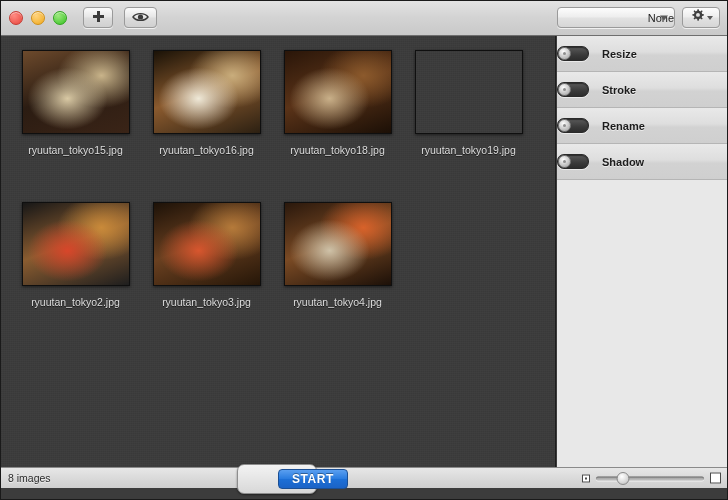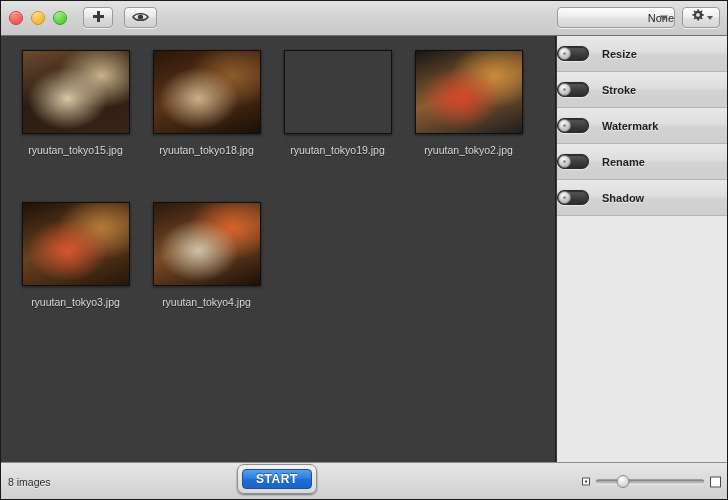--- a/index.html
+++ b/index.html
@@ -193,22 +193,22 @@
     color: #1c1c1c;
     text-shadow: 0 1px 0 rgba(255,255,255,.6);
   }
   #sidebar-empty {
     background: #e8e8e8;
     height: 235px;
   }
 
   
   #bottombar {
-    position: absolute; bottom: 0; left: 0;
-    width: 728px; height: 38px;
+    position: absolute; bottom: 12px; left: 0;
+    width: 728px; height: 21px;
     box-sizing: border-box;
     background: linear-gradient(to bottom, #e7e7e7 0%, #dadada 50%, #cfcfcf 100%);
     border-top: 1px solid #8a8a8a;
     display: flex; align-items: center;
   }
   #status-text {
     font-size: 10.5px; color: #2b2b2b;
     margin-left: 8px;
     text-shadow: 0 1px 0 rgba(255,255,255,.6);
   }
@@ -228,20 +228,21 @@
     box-sizing: border-box;
     border: 1px solid #1b4f94;
     border-radius: 4px;
     background: linear-gradient(to bottom, #5a9ff0 0%, #2a7ce0 48%, #1d6fd6 52%, #1b63c6 100%);
     color: #ffffff;
     font-size: 12px; font-weight: bold;
     letter-spacing: .6px;
     display: flex; align-items: center; justify-content: center;
     text-shadow: 0 -1px 0 rgba(0,0,0,.35);
     cursor: default;
+    margin-left: 36px;
   }
 
   
   #zoom-slider {
     position: absolute; right: 7px; top: 50%;
     transform: translateY(-50%);
     display: flex; align-items: center; gap: 6px;
   }
   .sq-small {
     width: 8px; height: 8px;
@@ -337,20 +338,26 @@
     <div id="browser">
       <div class="grid" id="grid">
           <div class="cell">
             <div class="thumb-box">
               <div class="thumb" style="background: radial-gradient(at 42% 58%, rgb(217, 201, 164) 0%, rgba(0, 0, 0, 0) 46%), radial-gradient(at 74% 30%, rgb(201, 180, 138) 0%, rgba(0, 0, 0, 0) 40%), linear-gradient(160deg, rgb(109, 74, 44) 0%, rgb(43, 28, 18) 48%, rgb(58, 36, 23) 100%);"></div>
             </div>
             <div class="caption">ryuutan_tokyo15.jpg</div>
           </div>
           <div class="cell">
             <div class="thumb-box">
+              <div class="thumb" style="background: radial-gradient(at 42% 58%, rgb(239, 233, 216) 0%, rgba(0, 0, 0, 0) 46%), radial-gradient(at 74% 30%, rgb(201, 173, 124) 0%, rgba(0, 0, 0, 0) 40%), linear-gradient(160deg, rgb(26, 18, 7) 0%, rgb(138, 90, 46) 48%, rgb(44, 32, 18) 100%);"></div>
+            </div>
+            <div class="caption">ryuutan_tokyo16.jpg</div>
+          </div>
+          <div class="cell">
+            <div class="thumb-box">
               <div class="thumb" style="background: radial-gradient(at 42% 58%, rgb(201, 176, 137) 0%, rgba(0, 0, 0, 0) 46%), radial-gradient(at 74% 30%, rgb(140, 90, 44) 0%, rgba(0, 0, 0, 0) 40%), linear-gradient(160deg, rgb(42, 22, 9) 0%, rgb(90, 51, 24) 48%, rgb(27, 15, 6) 100%);"></div>
             </div>
             <div class="caption">ryuutan_tokyo18.jpg</div>
           </div>
           <div class="cell">
             <div class="thumb-box">
               <div class="thumb"></div>
             </div>
             <div class="caption">ryuutan_tokyo19.jpg</div>
           </div>
@@ -381,26 +388,20 @@
             <div class="toggle">
               <div class="knob"></div>
             </div>
             <span class="fx-label">Resize</span>
           </div>
           <div class="fx-row">
             <div class="toggle">
               <div class="knob"></div>
             </div>
             <span class="fx-label">Stroke</span>
-          </div>
-          <div class="fx-row">
-            <div class="toggle">
-              <div class="knob"></div>
-            </div>
-            <span class="fx-label">Watermark</span>
           </div>
           <div class="fx-row">
             <div class="toggle">
               <div class="knob"></div>
             </div>
             <span class="fx-label">Rename</span>
           </div>
           <div class="fx-row">
             <div class="toggle">
               <div class="knob"></div>

